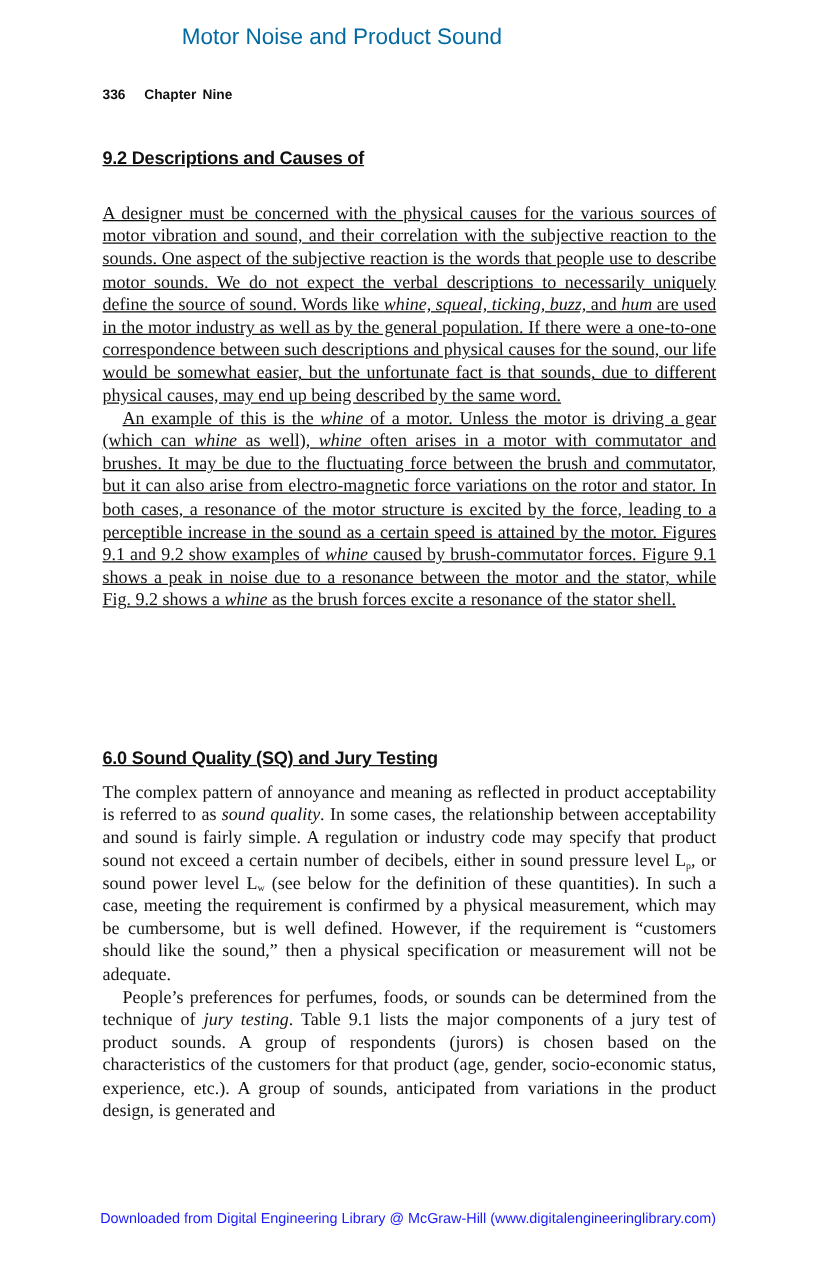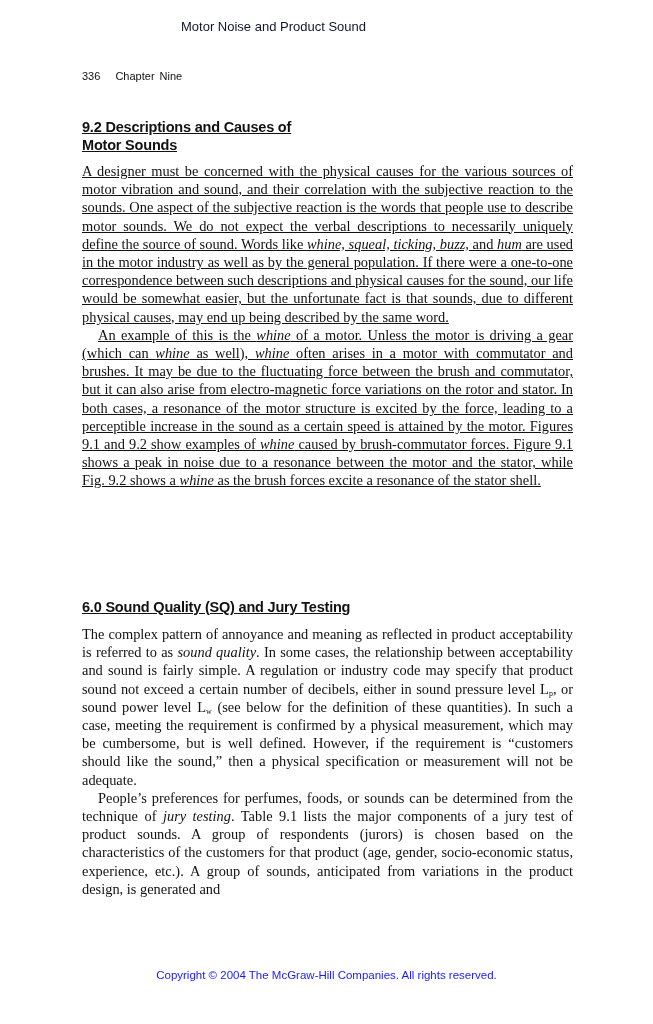--- a/index.html
+++ b/index.html
@@ -1,23 +1,23 @@
 <!DOCTYPE html>
 <html><head>
 <meta charset="utf-8">
 <style>
   html, body { margin: 0; padding: 0; background: #ffffff; }
   body { width: 653px; height: 1024px; position: relative; overflow: hidden; }
   .top-title {
     position: absolute; top: 19px; left: 0; width: 547px; text-align: center;
-    font-family: "Liberation Sans", sans-serif; font-size: 13px; color: #0f172a;
+    font-family: "Liberation Sans", sans-serif; font-size: 18px; color: #0369a1;
   }
   .running-head {
     position: absolute; top: 70px; left: 82px;
-    font-family: "Liberation Sans", sans-serif; font-weight: normal; font-size: 11px; color: #111;
+    font-family: "Liberation Sans", sans-serif; font-weight: bold; font-size: 11px; color: #111;
     word-spacing: 2px;
   }
   .running-head .pno { margin-right: 10px; }
   .section-heading {
     position: absolute; left: 82px;
     font-family: "Liberation Sans", sans-serif; font-weight: bold; font-size: 14.5px;
     line-height: 18px; color: #111; letter-spacing: -0.2px; text-decoration: underline;
   }
   .h92 { top: 118px; width: 300px; }
   .h93 { top: 598px; width: 500px; }
@@ -43,30 +43,29 @@
 
 <div class="top-title">Motor Noise and Product Sound</div>
 
 <div class="running-head">
   <span class="pno">336</span>
   <span>Chapter Nine</span>
 </div>
 
 <div class="section-heading h92">
   <div>9.2 Descriptions and Causes of</div>
-  <div>Motor Sounds</div>
 </div>
 
 <div class="body-block b1">
   <p><span>A designer must be concerned with the physical causes for the various sources of motor vibration and sound, and their correlation with the subjective reaction to the sounds. One aspect of the subjective reaction is the words that people use to describe motor sounds. We do not expect the verbal descriptions to necessarily uniquely define the source of sound. Words like </span><em>whine, squeal, ticking, buzz,</em><span> and </span><em>hum</em><span> are used in the motor industry as well as by the general population. If there were a one-to-one correspondence between such descriptions and physical causes for the sound, our life would be somewhat easier, but the unfortunate fact is that sounds, due to different physical causes, may end up being described by the same word.</span></p>
   <p class="indent"><span>An example of this is the </span><em>whine</em><span> of a motor. Unless the motor is driving a gear (which can </span><em>whine</em><span> as well), </span><em>whine</em><span> often arises in a motor with commutator and brushes. It may be due to the fluctuating force between the brush and commutator, but it can also arise from electro-magnetic force variations on the rotor and stator. In both cases, a resonance of the motor structure is excited by the force, leading to a perceptible increase in the sound as a certain speed is attained by the motor. Figures 9.1 and 9.2 show examples of </span><em>whine</em><span> caused by brush-commutator forces. Figure 9.1 shows a peak in noise due to a resonance between the motor and the stator, while Fig. 9.2 shows a </span><em>whine</em><span> as the brush forces excite a resonance of the stator shell.</span></p>
 </div>
 
 <div class="section-heading h93">6.0 Sound Quality (SQ) and Jury Testing</div>
 
 <div class="body-block b2">
   <p><span>The complex pattern of annoyance and meaning as reflected in product acceptability is referred to as </span><em>sound quality</em><span>. In some cases, the relationship between acceptability and sound is fairly simple. A regulation or industry code may specify that product sound not exceed a certain number of decibels, either in sound pressure level L</span><sub>p</sub><span>, or sound power level L</span><sub>w</sub><span> (see below for the definition of these quantities). In such a case, meeting the requirement is confirmed by a physical measurement, which may be cumbersome, but is well defined. However, if the requirement is “customers should like the sound,” then a physical specification or measurement will not be adequate.</span></p>
   <p class="indent"><span>People’s preferences for perfumes, foods, or sounds can be determined from the technique of </span><em>jury testing</em><span>. Table 9.1 lists the major components of a jury test of product sounds. A group of respondents (jurors) is chosen based on the characteristics of the customers for that product (age, gender, socio-economic status, experience, etc.). A group of sounds, anticipated from variations in the product design, is generated and</span></p>
 </div>
 
 <div class="footer">
-  <div>Copyright © 2004 The McGraw-Hill Companies. All rights reserved.</div>
+  <div>Downloaded from Digital Engineering Library @ McGraw-Hill (www.digitalengineeringlibrary.com)</div>
 </div>
 
 </body></html>

